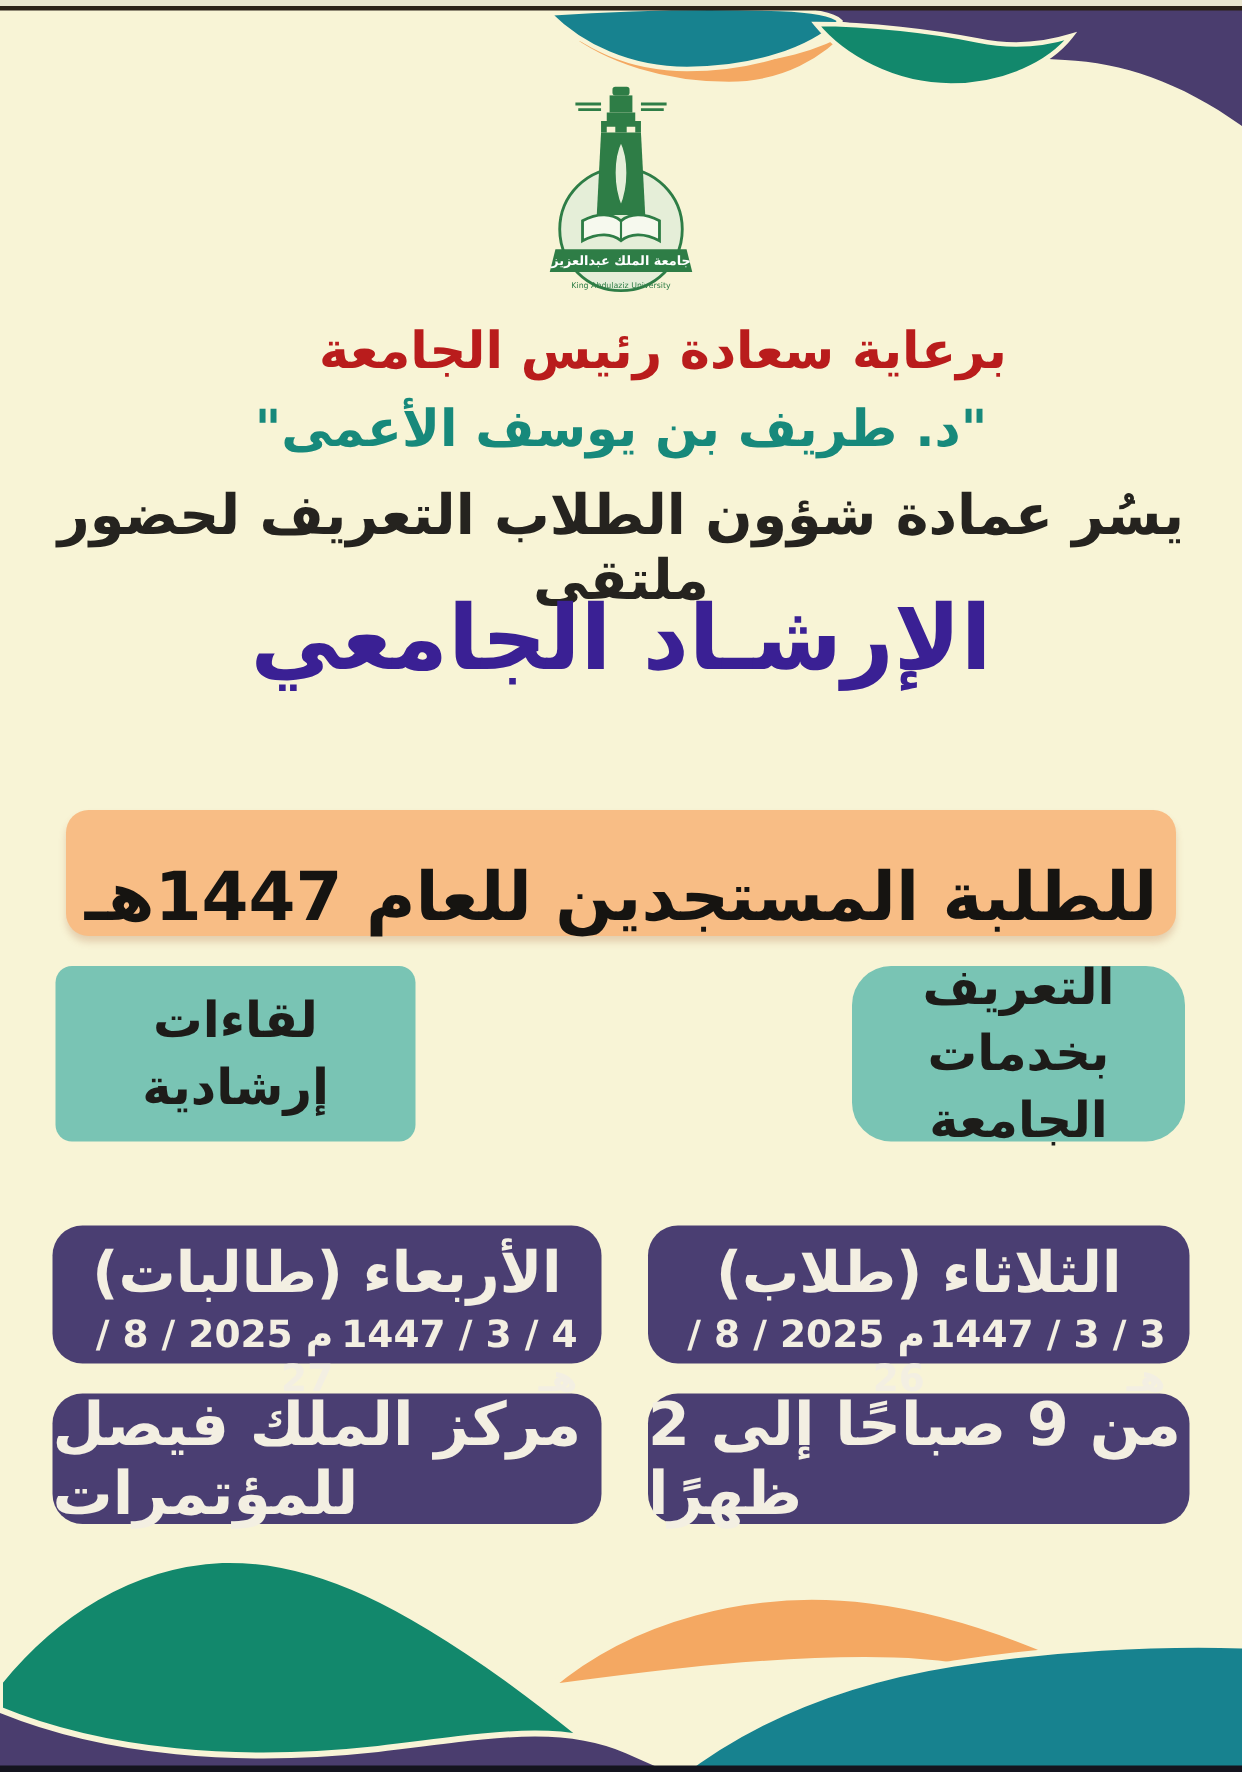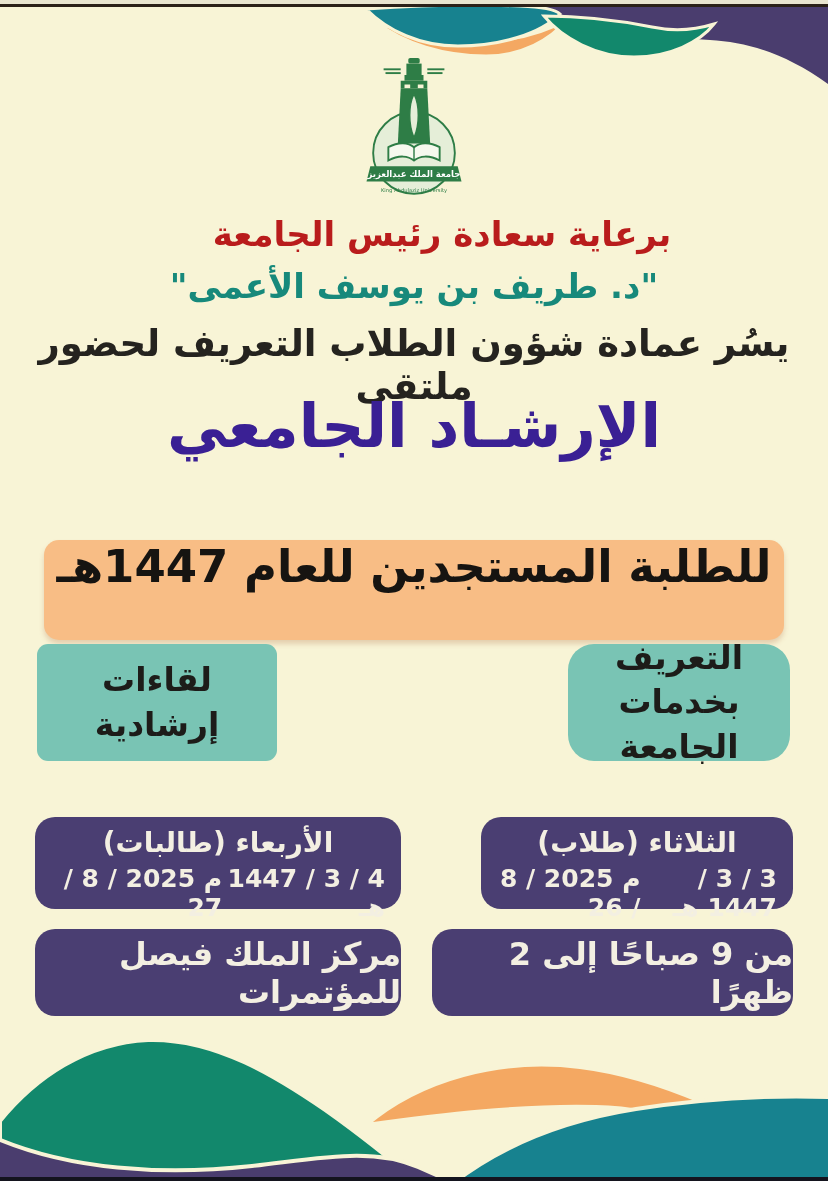--- a/index.html
+++ b/index.html
@@ -20,23 +20,23 @@
 
   .logo{position:absolute;top:52px;left:50%;transform:translateX(-50%);width:116px;height:152px;z-index:2;}
 
   .txtline{position:absolute;left:0;width:100%;text-align:center;z-index:2;}
   .patronage{top:210px;font-size:34px;font-weight:600;color:#b91c1c;padding-left:28px;}
   .president{top:262px;font-size:34px;font-weight:700;color:#17897b;}
   .invitation{top:318px;font-size:37px;font-weight:600;color:#25231f;}
   .event-title{top:388px;font-size:60px;font-weight:800;color:#3a2094;line-height:1.15;}
 
   .banner{
-    position:absolute;top:536px;left:44px;width:740px;height:100px;
+    position:absolute;top:536px;left:44px;width:740px;height:84px;
     background:#f8bd85;border-radius:15px;
-    display:flex;align-items:flex-start;justify-content:center;
+    display:flex;align-items:flex-end;justify-content:center;
     font-size:45px;font-weight:800;color:#161411;z-index:2;
     box-shadow:0 4px 5px rgba(170,100,60,0.25);
   }
 
   .features{
     position:absolute;top:640px;left:37px;width:753px;height:117px;
     display:flex;justify-content:space-between;z-index:2;gap:15px;
   }
   .feature{
     background:#79c4b4;border-radius:26px;
@@ -52,29 +52,29 @@
     position:absolute;left:35px;width:758px;
     display:flex;justify-content:space-between;z-index:2;
   }
   .sessions{top:813px;height:92px;}
   .infos{top:925px;height:87px;}
 
   .pbox{
     background:#4a3e72;border-radius:20px;color:#f3efe2;
     box-sizing:border-box;
   }
-  .session{width:312px;padding-top:9px;}
-  .session .day{text-align:center;font-size:28px;font-weight:700;}
+  .session{width:361px;padding-top:9px;}
+  .session .day{text-align:center;font-size:38px;font-weight:700;}
   .session .dates{
     margin-top:5px;display:flex;justify-content:space-between;
     padding:0 16px;font-size:25px;font-weight:600;
   }
   .infobox{
     width:361px;display:flex;align-items:center;justify-content:center;
-    font-size:32px;font-weight:700;text-align:right;
+    font-size:40px;font-weight:700;text-align:left;
   }
   .session.left,.infobox.left{width:366px;}
 </style>
 </head>
 <body>
 
 <div class="poster">
 
   <div class="topline"></div>
 

